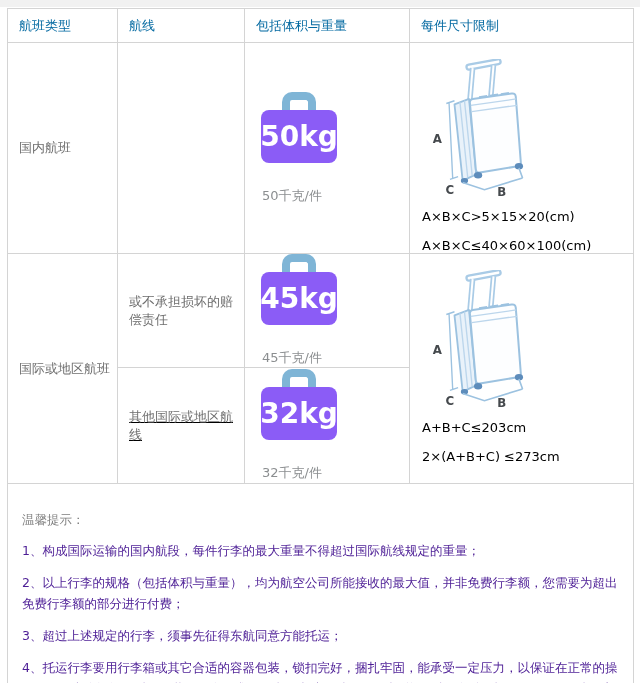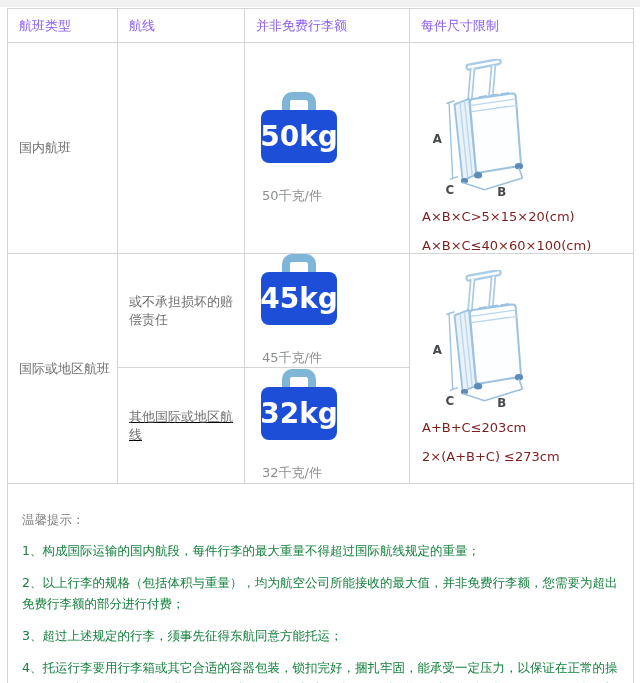--- a/index.html
+++ b/index.html
@@ -25,88 +25,88 @@
     border: 1px solid #d4d4d4;
   }
   th, td {
     vertical-align: middle;
     color: #6e6e6e;
     font-size: 13px;
     font-weight: normal;
     text-align: left;
     padding: 0 0 0 11px;
   }
-  tr.header-row th { height: 34px; color: #8b5cf6; }
+  tr.header-row th { height: 34px; color: #0369a1; }
   tr.row-domestic { height: 155px; }
   tr.row-intl-1 { height: 114px; }
   tr.row-intl-2 { height: 116px; text-decoration: underline; }
 
   td.weight-cell { padding-left: 16px; }
   .weight-wrap { display: inline-block; text-align: left; }
   .badge { width: 76px; }
   .badge-handle {
     width: 34px; height: 19px;
     border: 8px solid #7fb5d6; border-bottom: none;
     border-radius: 10px 10px 0 0;
     margin: 0 auto;
   }
   .badge-body {
     width: 76px; height: 53px;
-    background: #1d4ed8;
+    background: #8b5cf6;
     border-radius: 8px;
     color: #ffffff;
     font-size: 28px; font-weight: bold;
     display: flex; align-items: center; justify-content: center;
     margin-top: -1px;
   }
   .weight-label {
     margin-top: 24px;
     font-size: 13px;
     color: #8b8e90;
     padding-left: 1px;
     white-space: nowrap;
   }
 
   td.size-cell { vertical-align: top; padding: 16px 0 0 12px; }
   .case-svg { display: block; margin-left: 6px; }
   .size-line {
-    font-size: 13px; color: #7f1d1d;
+    font-size: 13px; color: #000000;
     margin-top: 14px; white-space: nowrap;
   }
   .size-line.first { margin-top: 12px; }
   svg text {
     font-family: "DejaVu Sans", "Liberation Sans", sans-serif;
     font-weight: bold; font-size: 13px; fill: #45494d;
   }
 
   td.notes-cell { vertical-align: top; padding: 12px 12px 0 12px; }
   .notes-title { font-size: 12.5px; color: #7d7d7d; margin: 16px 0 0 2px; }
   .notes-item {
-    font-size: 12.5px; color: #15803d;
+    font-size: 12.5px; color: #4c1d95;
     line-height: 21px;
     margin: 11px 0 0 2px;
   }
 </style>
 </head>
 <body>
 
 <div class="top-strip"></div>
 
 <table class="baggage">
   <colgroup>
     <col style="width:110px">
       <col style="width:127px">
       <col style="width:165px">
       <col style="width:224px">
   </colgroup>
   <tbody>
     <tr class="header-row">
       <th>航班类型</th>
       <th>航线</th>
-      <th>并非免费行李额</th>
+      <th>包括体积与重量</th>
       <th>每件尺寸限制</th>
     </tr>
 
     <tr class="row-domestic">
       <td>国内航班</td>
       <td></td>
       <td class="weight-cell">
         <div class="weight-wrap">
           <div class="badge">
             <div class="badge-handle"></div>

